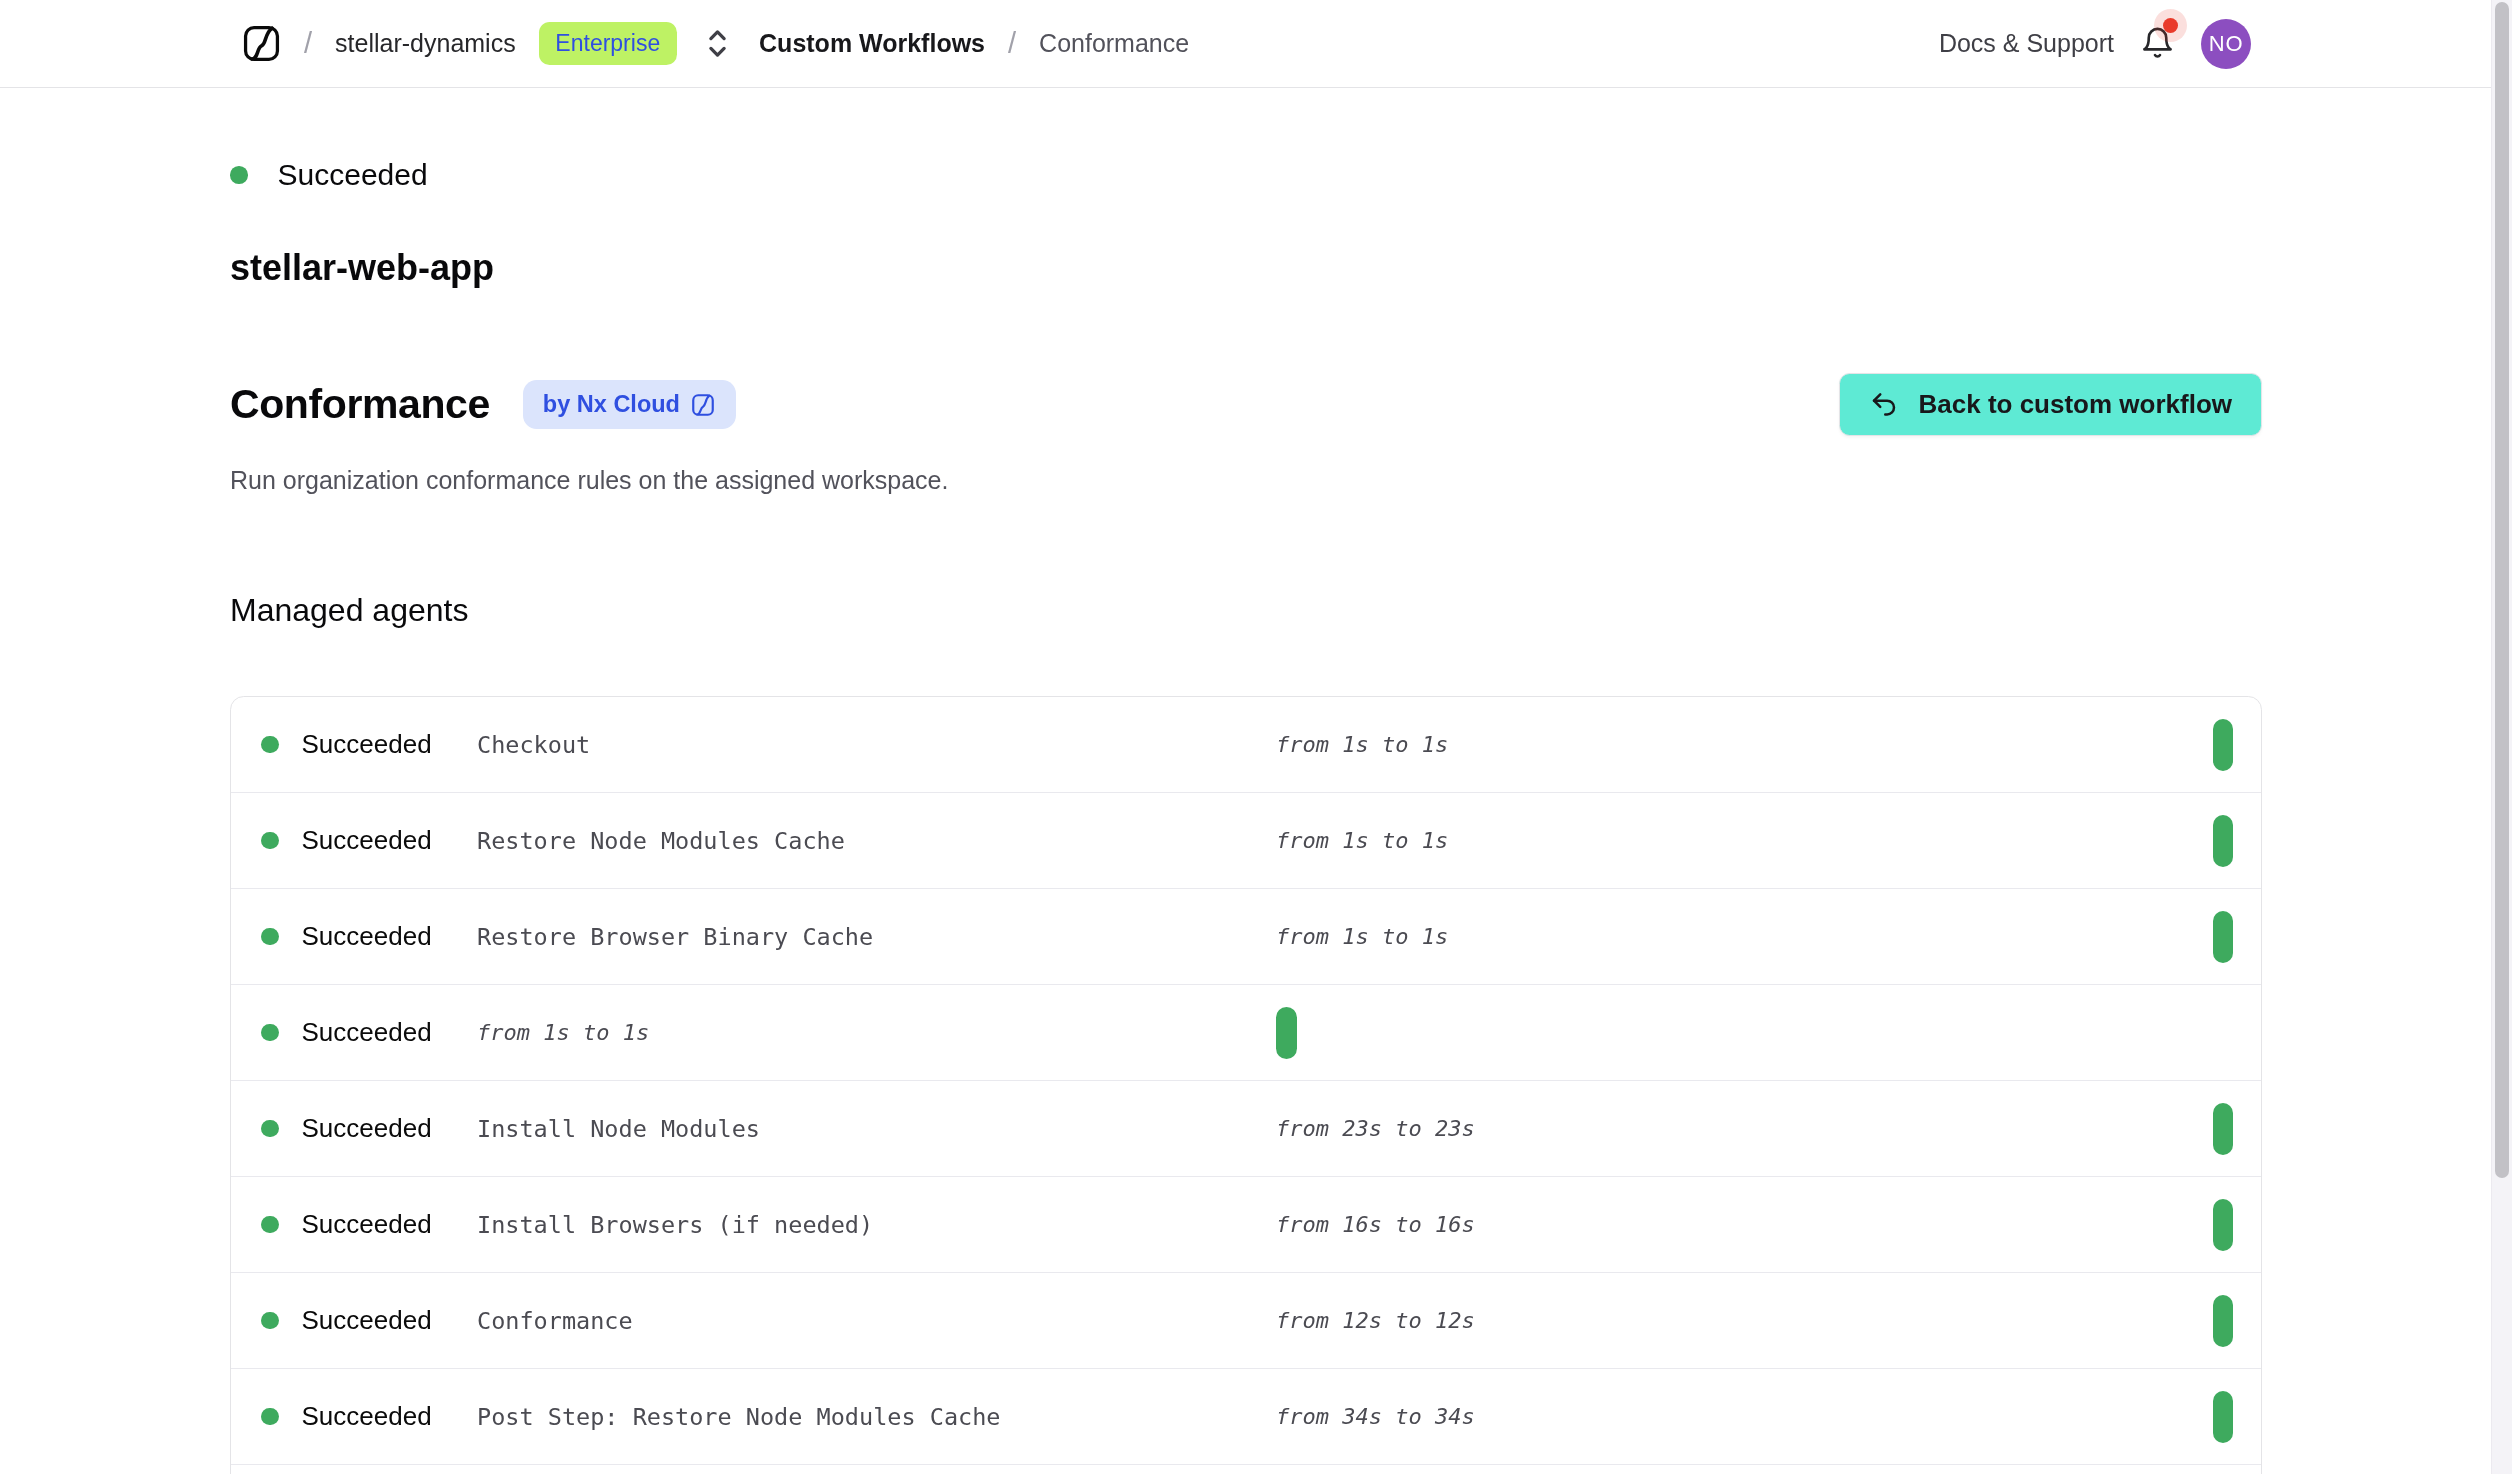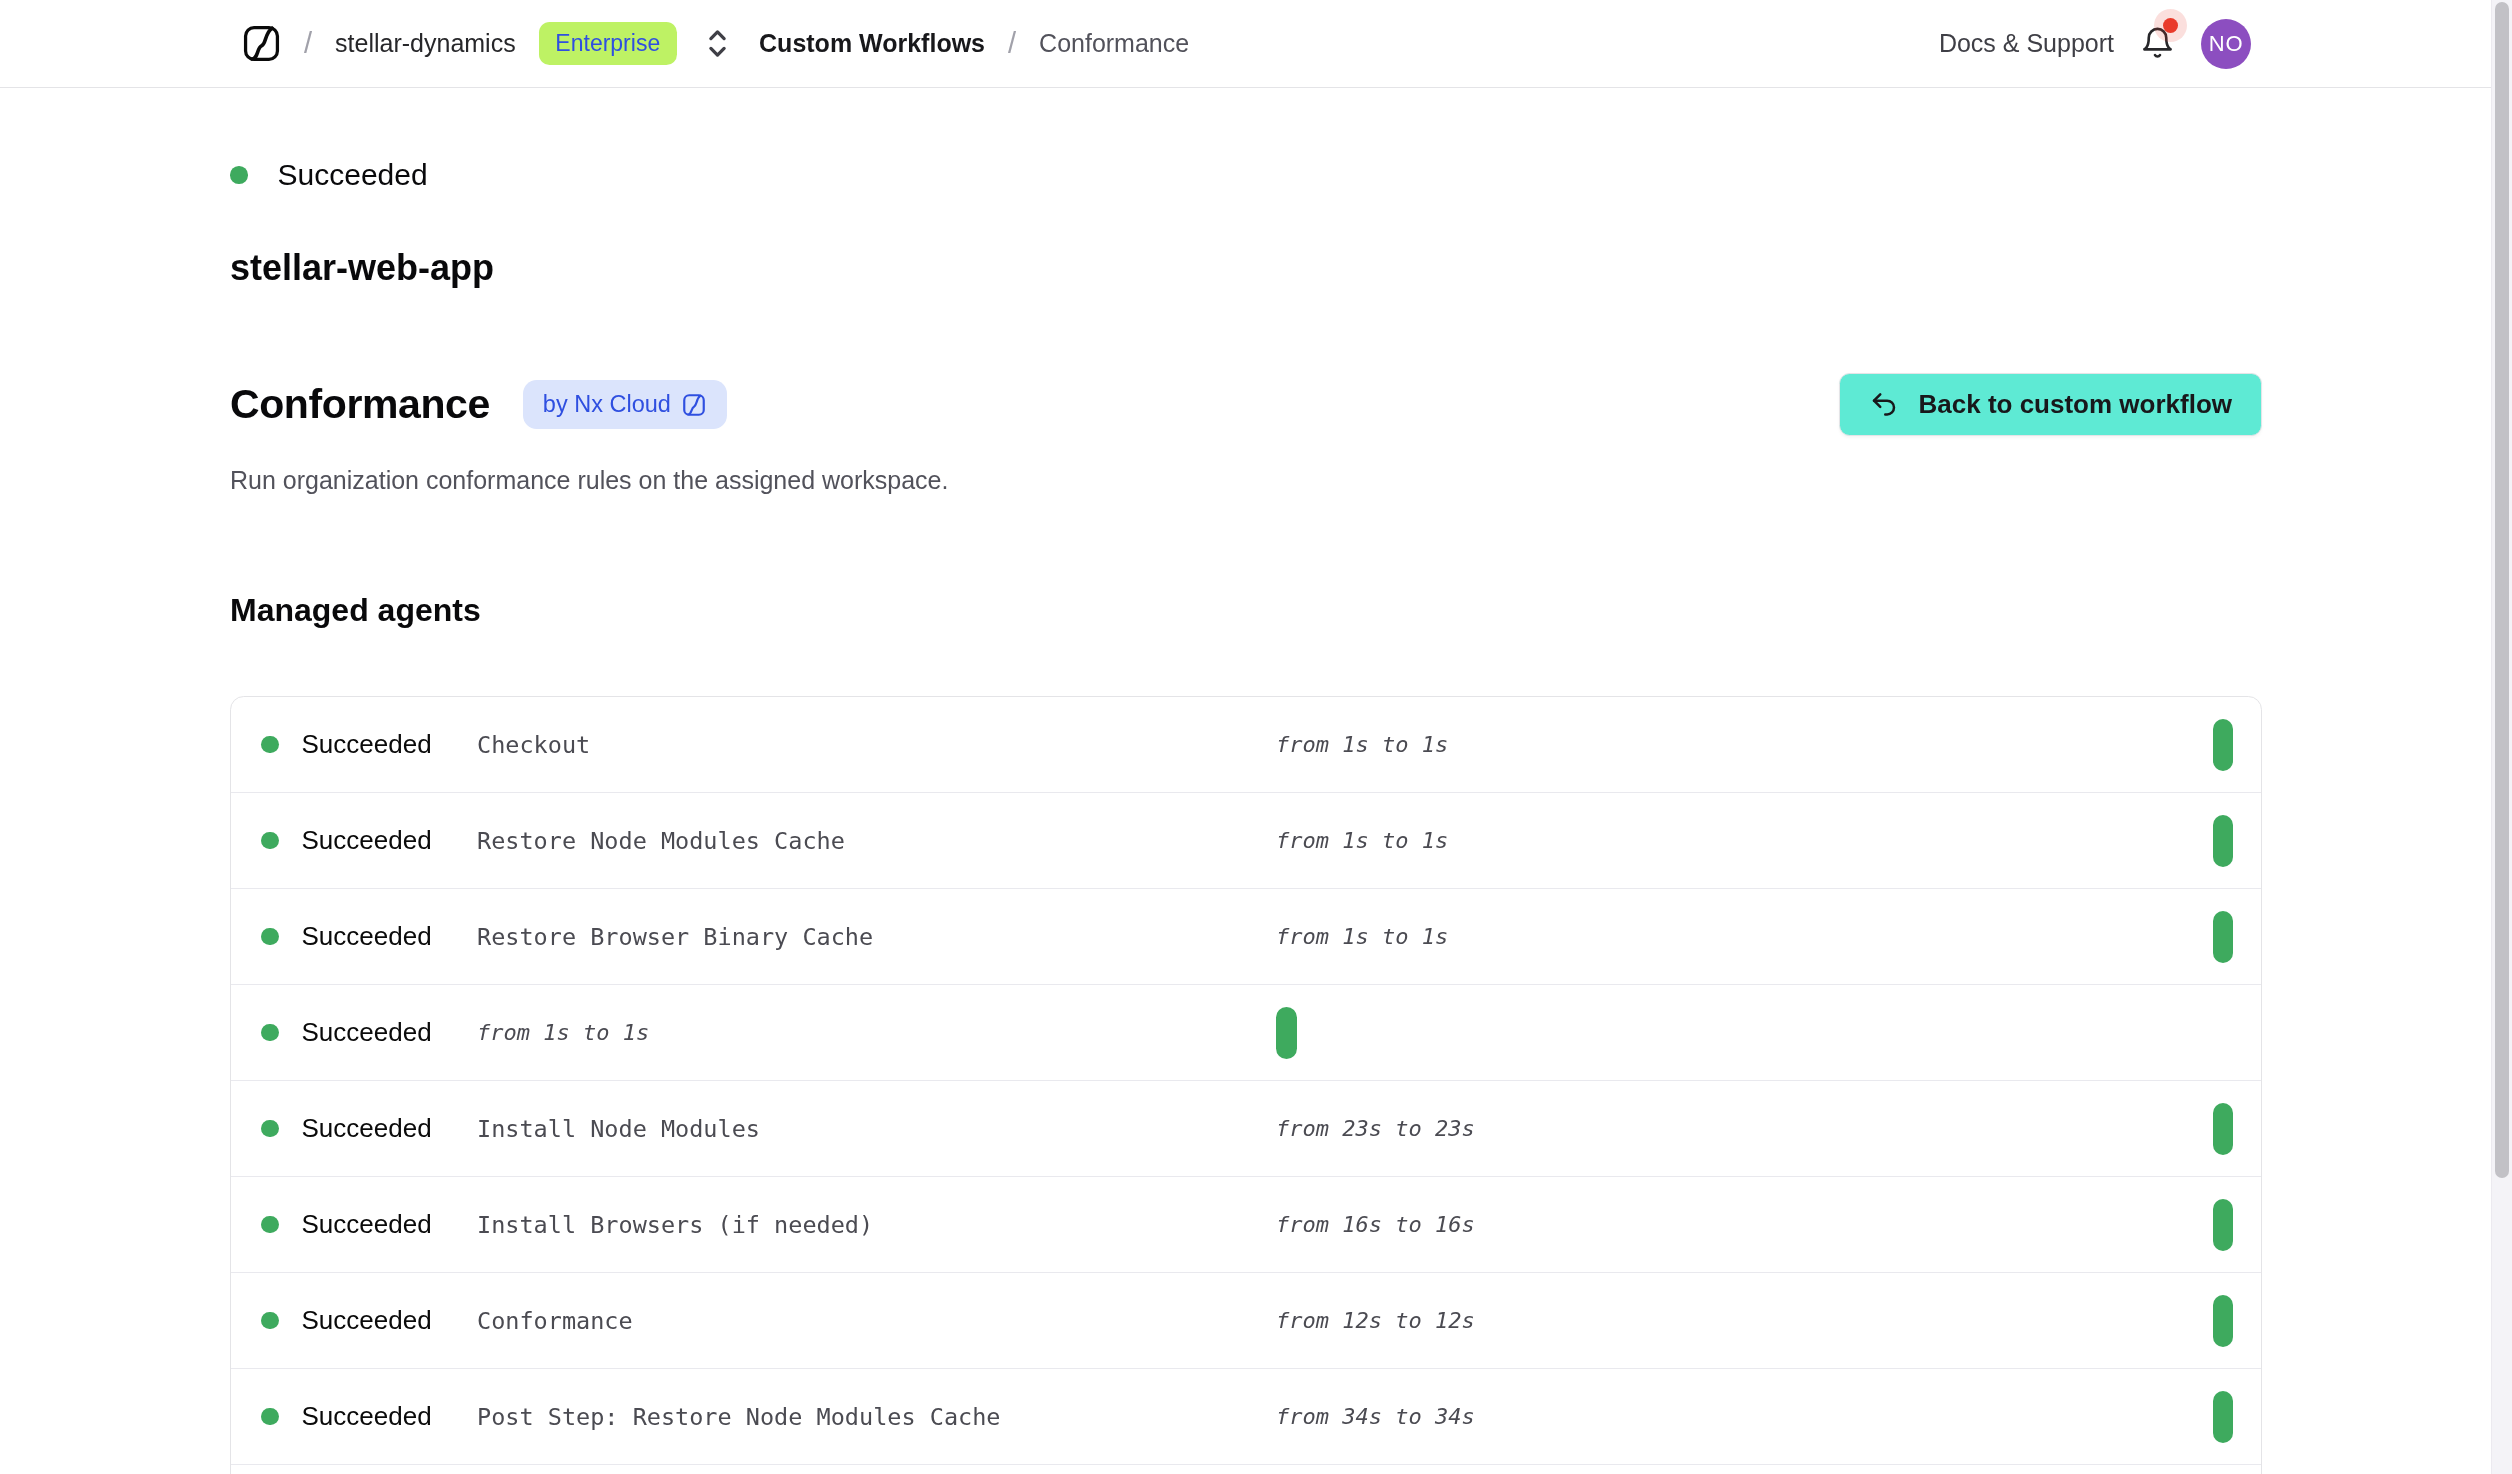--- a/index.html
+++ b/index.html
@@ -56,32 +56,33 @@
   .status-text { font-size: 30px; font-weight: 500; color: #09090b; }
   .workspace-title { margin-top: 55px; font-size: 36px; font-weight: 700; color: #09090b; }
   .section-head { display: flex; align-items: center; justify-content: space-between; margin-top: 84px; }
   .h1-wrap { display: flex; align-items: center; gap: 33px; }
   .page-h1 { font-size: 41px; font-weight: 700; color: #09090b; letter-spacing: -0.4px; }
   .provider-badge {
     display: flex; align-items: center; gap: 10px;
     background: #dbe4fc; color: #2f4fe0;
     font-size: 23.5px; padding: 10.6px 20px; border-radius: 13.7px;
     cursor: pointer;
+    font-weight: bold;
   }
   .back-btn {
     display: flex; align-items: flex-end; gap: 20px;
     background: #5eead4; border: 1.5px solid #e4e4e7; border-radius: 10.6px;
     padding: 15px 29px;
     font-size: 26px; font-weight: 700; color: #18181b;
     font-family: "Liberation Sans", sans-serif;
     box-shadow: 0 1.5px 3px rgba(0,0,0,0.04);
     cursor: pointer;
   }
   .page-desc { margin-top: 30px; font-size: 25px; color: #52525b; }
-  .section-title { margin-top: 97px; font-size: 32px; font-weight: 700; color: #09090b; }
+  .section-title { margin-top: 97px; font-size: 32px; font-weight: 400; color: #09090b; }
   
   .agents-panel {
     margin-top: 67px;
     border: 1.5px solid #e4e4e7; border-radius: 13.7px;
     background: #fff;
     overflow: hidden;
   }
   .agent-row {
     height: 96px;
     display: grid;

